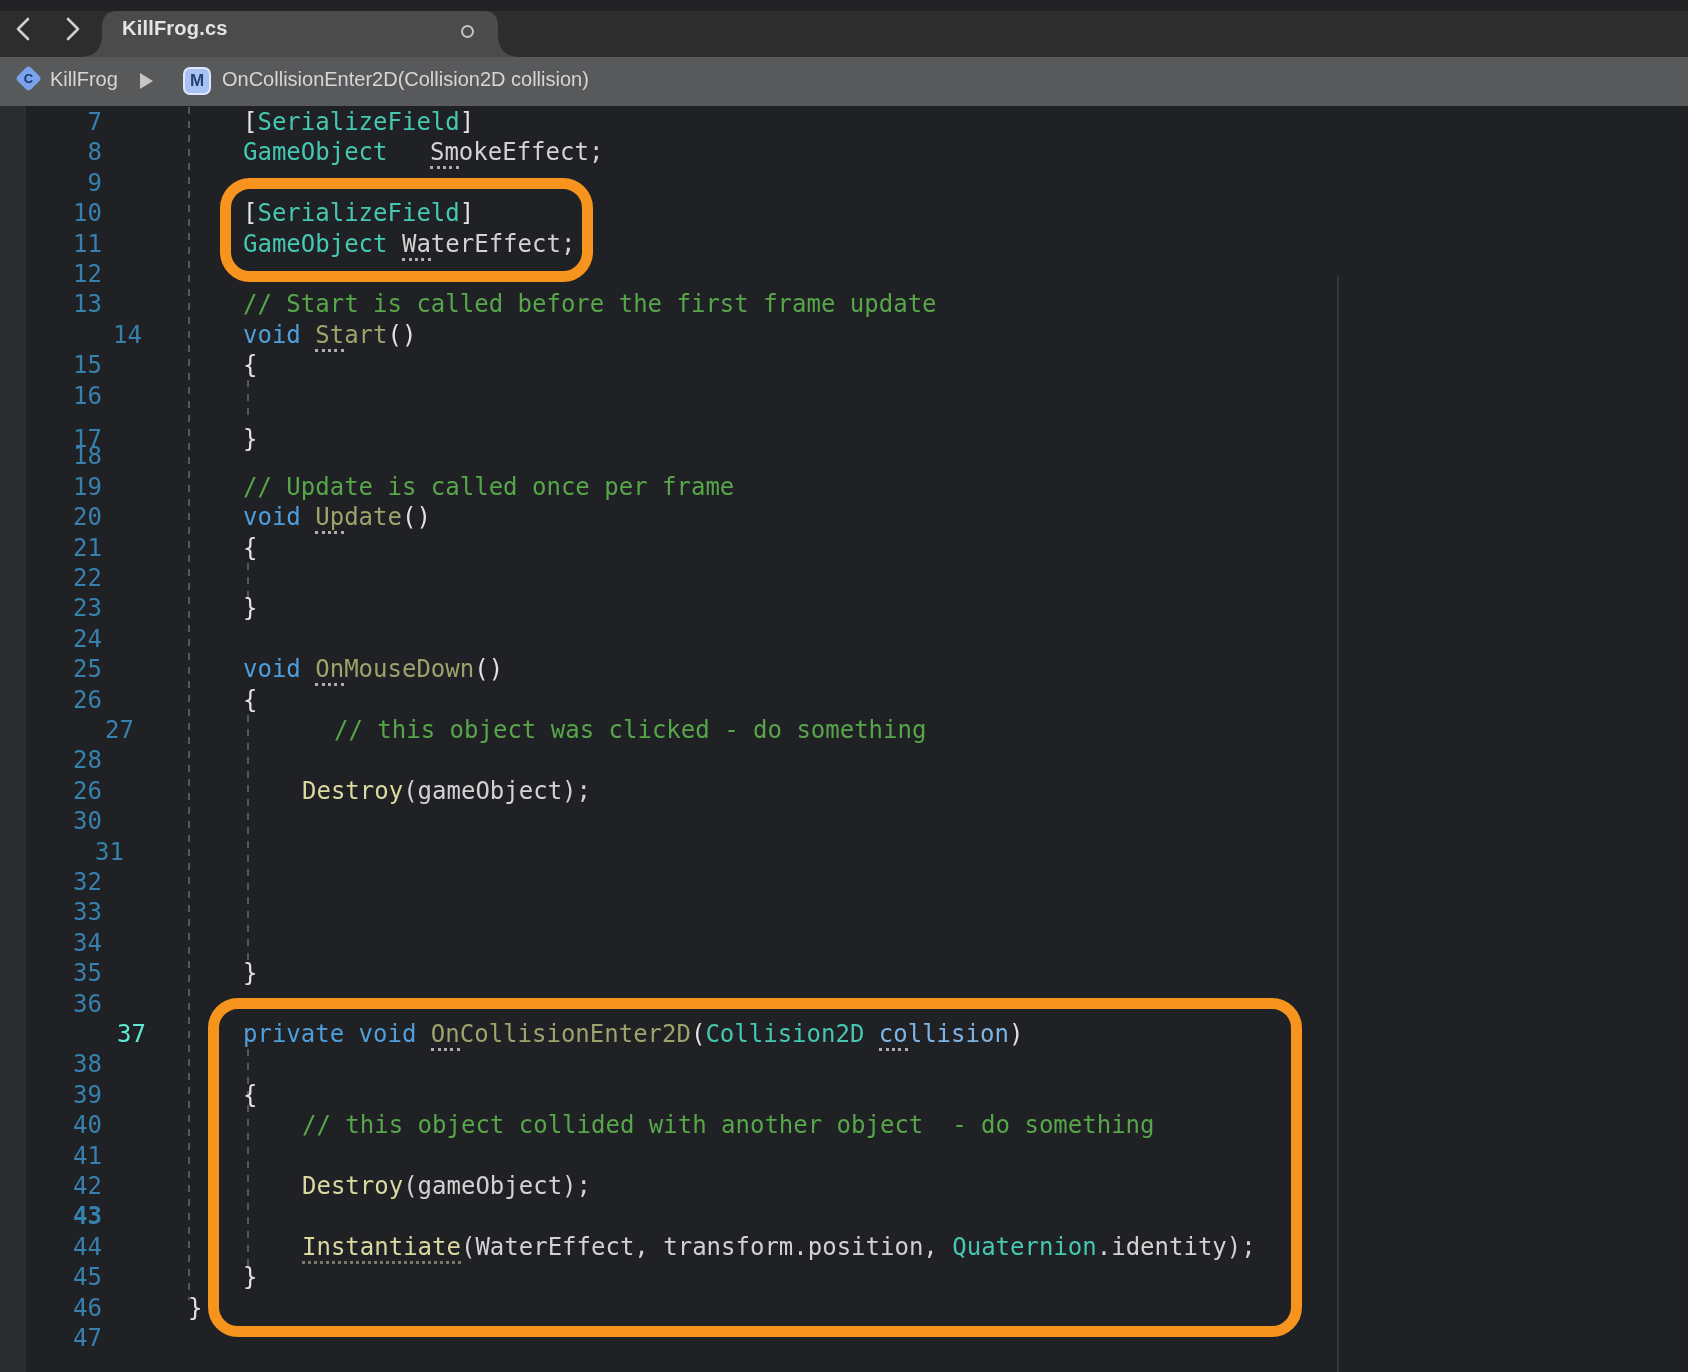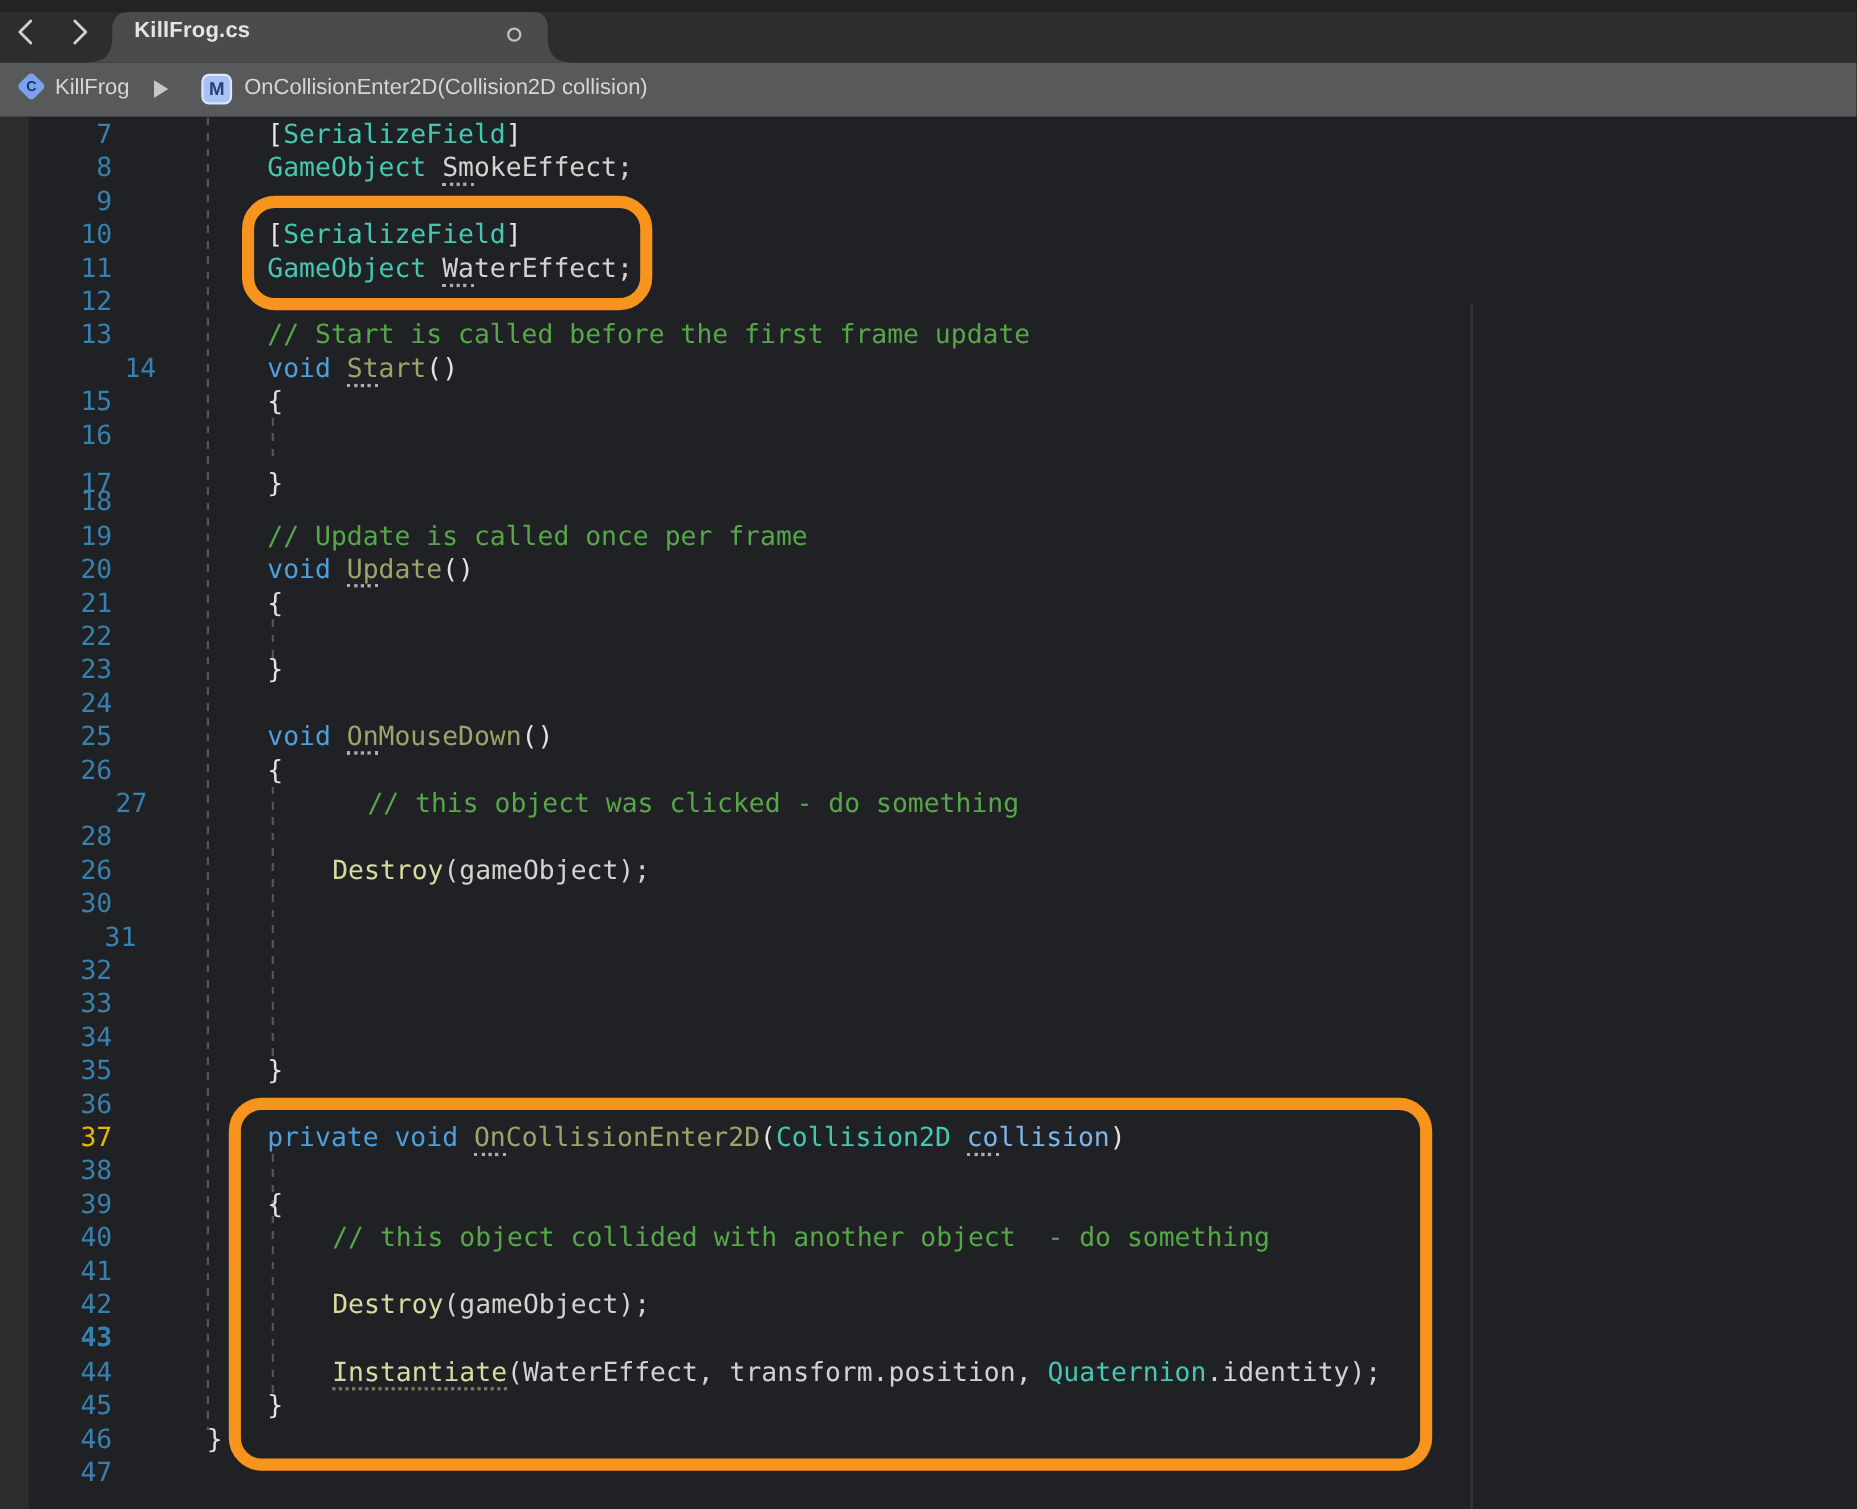--- a/index.html
+++ b/index.html
@@ -58,21 +58,21 @@
         <div class="line" style="top: 76.6px;">
           <span class="num" style="color: rgb(55, 129, 174);">6</span>
           <span class="code" style="left: 188px;"><span style="color: rgb(226, 226, 226);">{</span></span>
         </div>
         <div class="line" style="top: 107px;">
           <span class="num" style="color: rgb(55, 129, 174);">7</span>
           <span class="code" style="left: 243px;"><span style="color: rgb(226, 226, 226);">[</span><span style="color: rgb(69, 200, 178);">SerializeField</span><span style="color: rgb(226, 226, 226);">]</span></span>
         </div>
         <div class="line" style="top: 137.4px;">
           <span class="num" style="color: rgb(55, 129, 174);">8</span>
-          <span class="code" style="left: 243px;"><span style="color: rgb(69, 200, 178);">GameObject</span><span style="color: rgb(210, 210, 210);"> </span><span class="u-spell" style="color: rgb(210, 210, 210);">Sm</span><span style="color: rgb(210, 210, 210);">okeEffect</span><span style="color: rgb(210, 210, 210);">;</span></span>
+          <span class="code" style="left: 243px;"><span style="color: rgb(69, 200, 178);">GameObject</span><span style="color: rgb(210, 210, 210);"> </span><span class="u-spell" style="color: rgb(210, 210, 210); margin-left: 28px;">Sm</span><span style="color: rgb(210, 210, 210);">okeEffect</span><span style="color: rgb(210, 210, 210);">;</span></span>
         </div>
         <div class="line" style="top: 167.8px;">
           <span class="num" style="color: rgb(55, 129, 174);">9</span>
         </div>
         <div class="line" style="top: 198.2px;">
           <span class="num" style="color: rgb(55, 129, 174);">10</span>
           <span class="code" style="left: 243px;"><span style="color: rgb(226, 226, 226);">[</span><span style="color: rgb(69, 200, 178);">SerializeField</span><span style="color: rgb(226, 226, 226);">]</span></span>
         </div>
         <div class="line" style="top: 228.6px;">
           <span class="num" style="color: rgb(55, 129, 174);">11</span>
@@ -160,21 +160,21 @@
           <span class="num" style="color: rgb(55, 129, 174);">34</span>
         </div>
         <div class="line" style="top: 958.2px;">
           <span class="num" style="color: rgb(55, 129, 174);">35</span>
           <span class="code" style="left: 243px;"><span style="color: rgb(226, 226, 226);">}</span></span>
         </div>
         <div class="line" style="top: 988.6px;">
           <span class="num" style="color: rgb(55, 129, 174);">36</span>
         </div>
         <div class="line" style="top: 1019px;">
-          <span class="num" style="color: #eab308;">37</span>
+          <span class="num" style="color: #5eead4; padding-left: 44px;">37</span>
           <span class="code" style="left: 243px;"><span style="color: rgb(78, 159, 220);">private</span><span style="color: rgb(210, 210, 210);"> </span><span style="color: rgb(78, 159, 220);">void</span><span style="color: rgb(210, 210, 210);"> </span><span class="u-spell" style="color: rgb(158, 163, 108);">On</span><span style="color: rgb(158, 163, 108);">CollisionEnter2D</span><span style="color: rgb(226, 226, 226);">(</span><span style="color: rgb(69, 200, 178);">Collision2D</span><span style="color: rgb(210, 210, 210);"> </span><span class="u-spell" style="color: rgb(127, 181, 230);">co</span><span style="color: rgb(127, 181, 230);">llision</span><span style="color: rgb(226, 226, 226);">)</span></span>
         </div>
         <div class="line" style="top: 1049.4px;">
           <span class="num" style="color: rgb(55, 129, 174);">38</span>
         </div>
         <div class="line" style="top: 1079.8px;">
           <span class="num" style="color: rgb(55, 129, 174);">39</span>
           <span class="code" style="left: 243px;"><span style="color: rgb(226, 226, 226);">{</span></span>
         </div>
         <div class="line" style="top: 1110.2px;">

